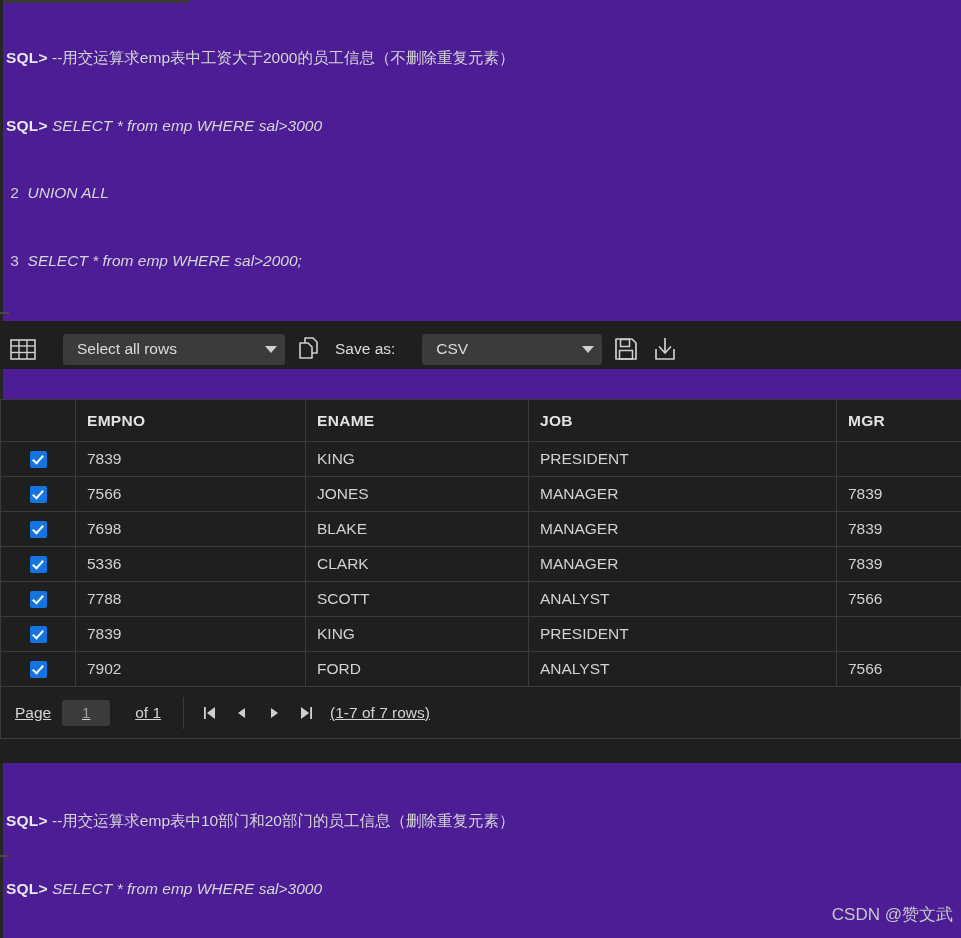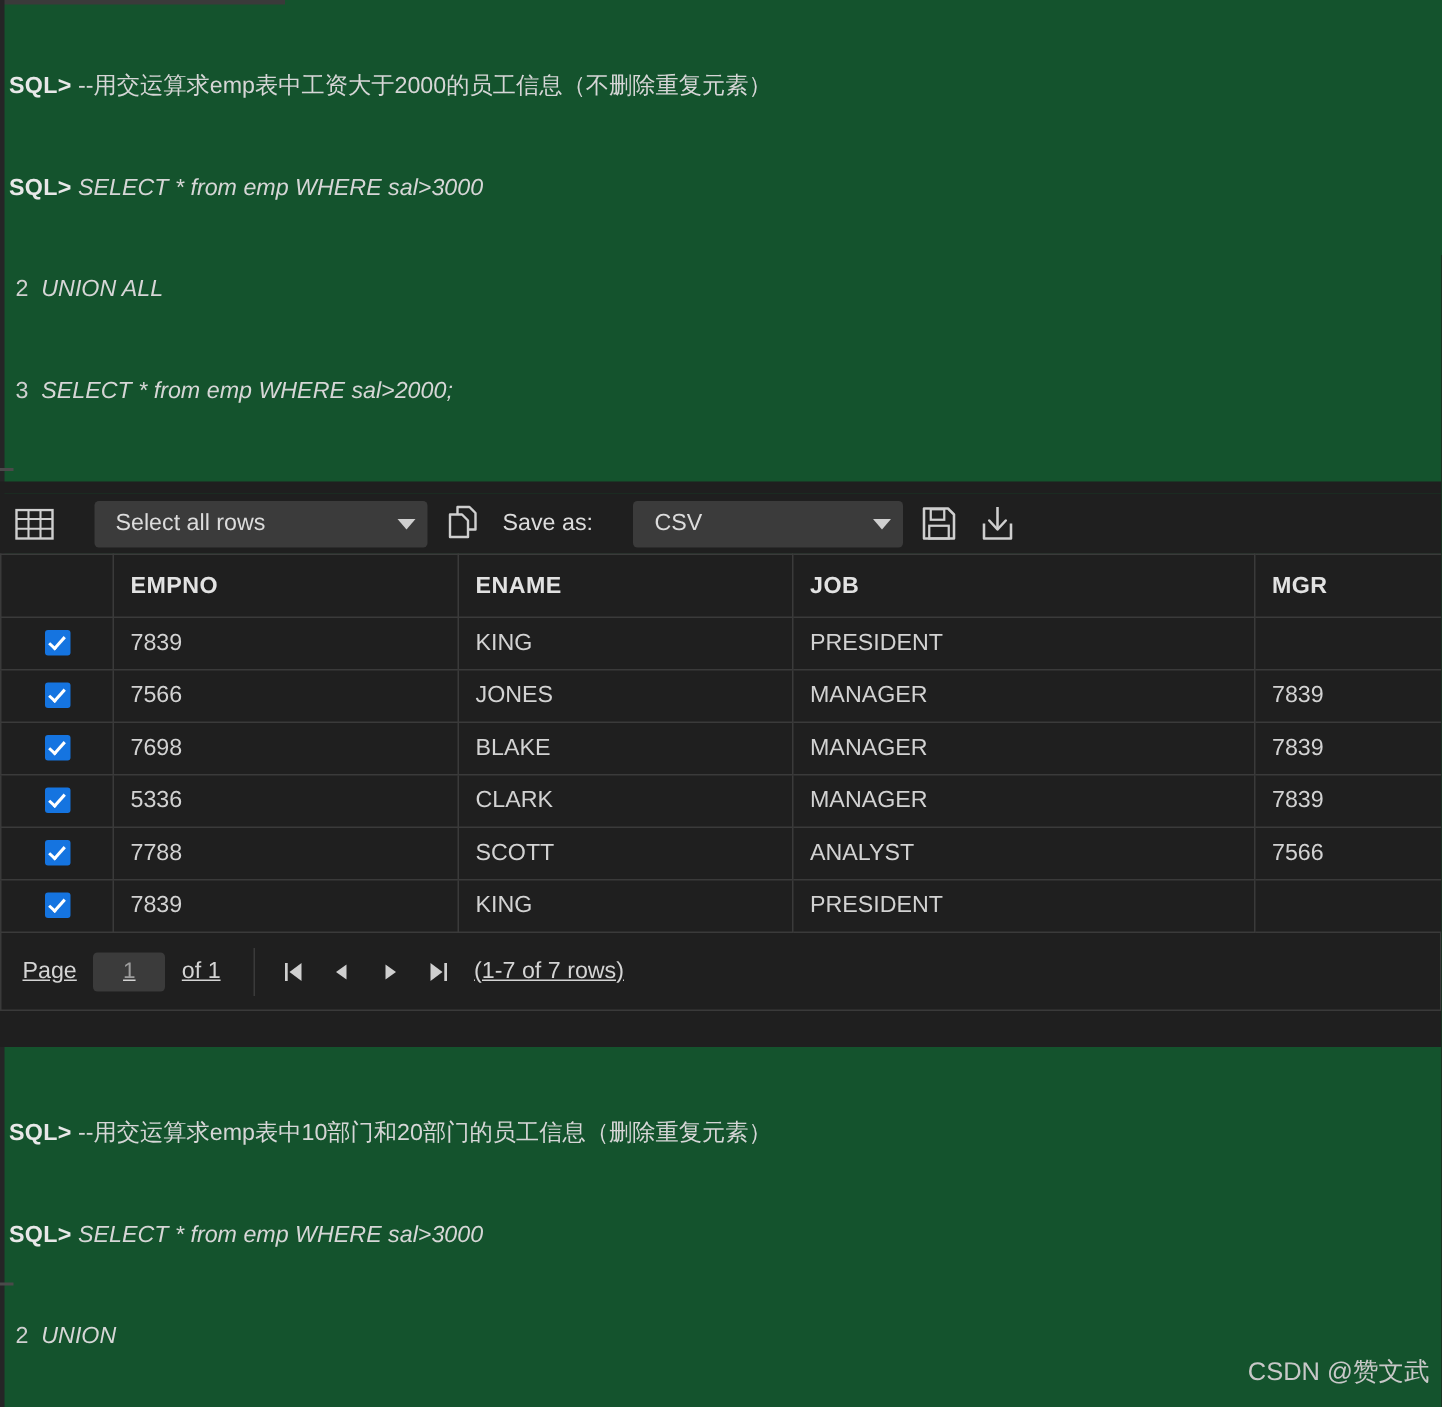--- a/index.html
+++ b/index.html
@@ -12,21 +12,21 @@
     height: 938px;
     overflow: hidden;
     font-family: "Liberation Sans", sans-serif;
     color: #d4d4d4;
     position: relative;
   }
   .page {
     position: relative;
     width: 961px;
     height: 938px;
-    background: #14532d;
+    background: #4c1d95;
     overflow: hidden;
   }
   .top-strip {
     position: absolute;
     top: 0; left: 0;
     width: 190px;
     height: 3px;
     background: #3a3a3a;
   }
   .left-gutter {
@@ -116,20 +116,21 @@
     margin-right: 2px;
   }
 
   
   .result-table {
     width: 961px;
     border-collapse: collapse;
     table-layout: fixed;
     font-size: 15.5px;
     background: #1f1f1f;
+    margin-top: 30px;
   }
   .result-table col.c-check { width: 75px; }
   .result-table col.c-empno { width: 230px; }
   .result-table col.c-ename { width: 223px; }
   .result-table col.c-job   { width: 308px; }
   .result-table col.c-mgr   { width: 125px; }
 
   .result-table th,
   .result-table td {
     border: 1px solid #3a3a3a;
@@ -203,21 +204,21 @@
     background: #3b3b3b;
     border: none;
     border-radius: 3px;
     color: #9e9e9e;
     font-size: 15px;
     font-family: "Liberation Sans", sans-serif;
     text-align: center;
     padding: 0;
     box-sizing: border-box;
   }
-  .pager-of { margin: 0 8px 0 11px; }
+  .pager-of { margin: 0 8px 0 25px; }
   .pager-sep {
     width: 1px;
     height: 32px;
     background: #3a3a3a;
     margin: 0 10px 0 14px;
   }
   .nav-btn {
     background: none;
     border: none;
     padding: 0;
@@ -367,20 +368,27 @@
           <td>ANALYST</td>
           <td>7566</td>
         </tr>
         <tr>
           <td class="check-col"><span class="chk"></span></td>
           <td>7839</td>
           <td>KING</td>
           <td>PRESIDENT</td>
           <td></td>
         </tr>
+        <tr>
+          <td class="check-col"><span class="chk"></span></td>
+          <td>7902</td>
+          <td>FORD</td>
+          <td>ANALYST</td>
+          <td>7566</td>
+        </tr>
       </tbody>
     </table>
 
     <div class="pager">
       <span class="pager-label">Page</span>
       <input class="page-input" type="text" value="1" style="">
       <span class="pager-of">of 1</span>
       <span class="pager-sep"></span>
       <button class="nav-btn">
         <svg width="18" height="16" viewBox="0 0 18 16" aria-hidden="true">

